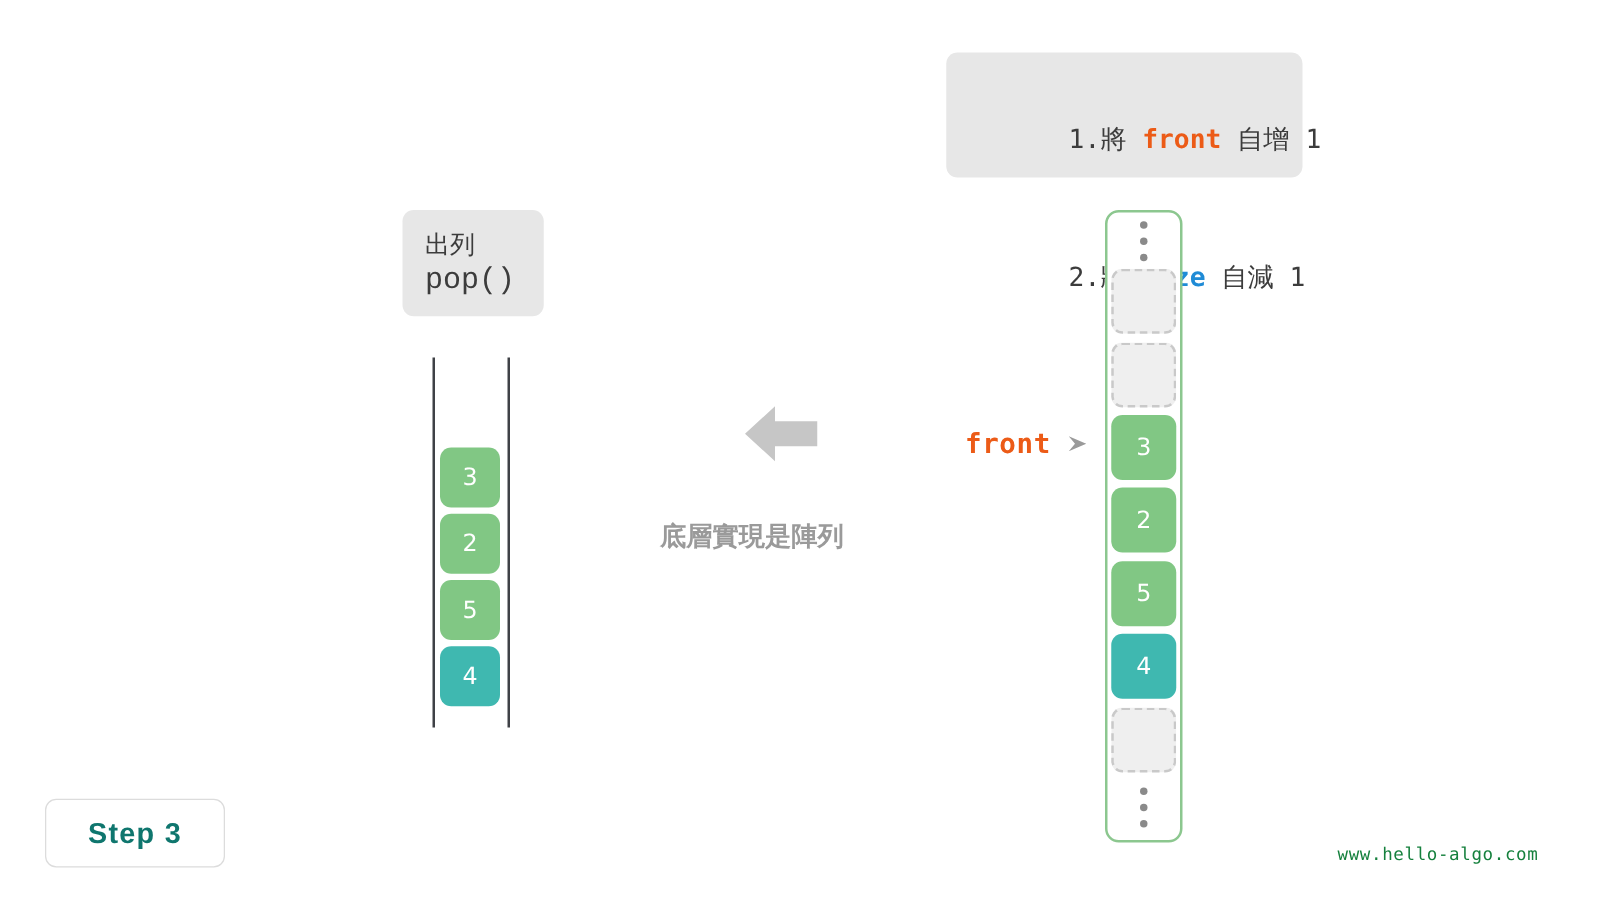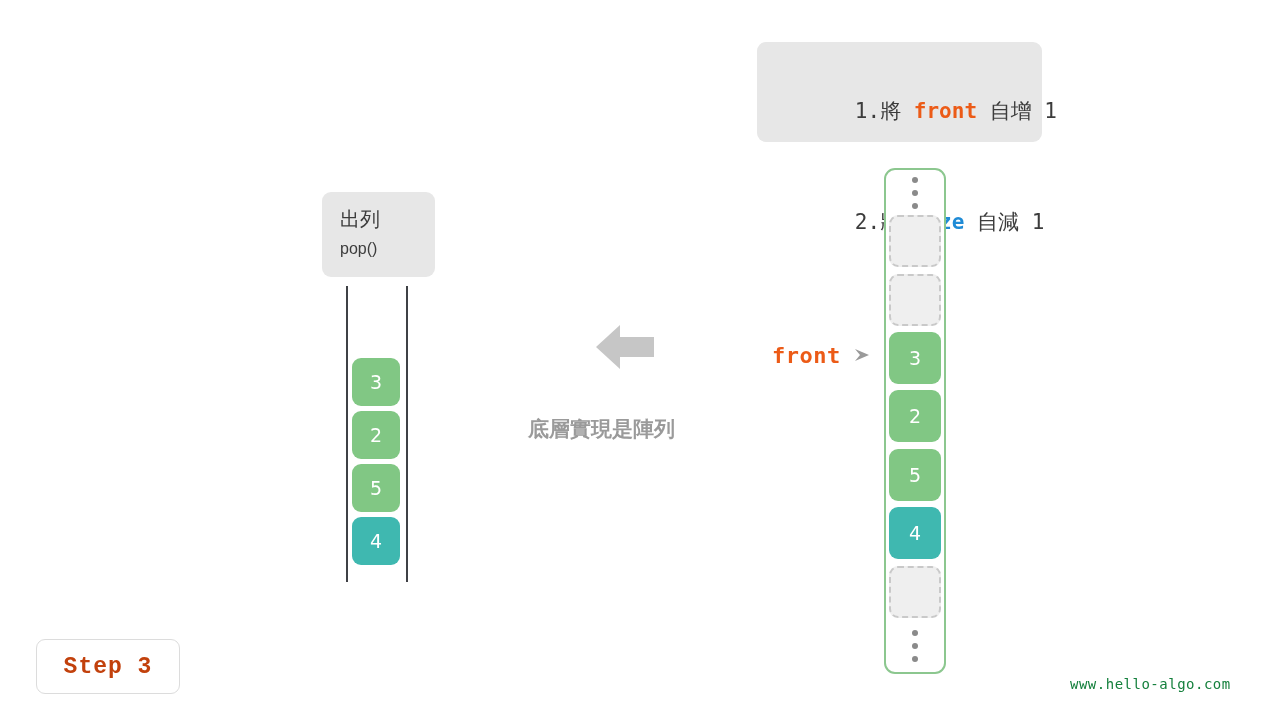--- a/index.html
+++ b/index.html
@@ -51,31 +51,30 @@
   .pop-box {
     position: absolute;
     left: 322px;
     top: 168px;
     width: 113px;
     height: 85px;
     background: #e7e7e7;
     border-radius: 9px;
     box-sizing: border-box;
     padding: 12px 0 0 18px;
-    margin-top: 24px;
   }
   .pop-cn {
     font-size: 20px;
     line-height: 30px;
     color: #3c3c3c;
     font-family: "DejaVu Sans", "Liberation Sans", sans-serif;
   }
   .pop-code {
-    font-family: Liberation Sans, sans-serif;
-    font-size: 16px;
+    font-family: Liberation Mono, monospace;
+    font-size: 24px;
     line-height: 30px;
     color: #3c3c3c;
   }
 
   
   .queue-rail {
     position: absolute;
     width: 2px;
     background: #3f4146;
   }
@@ -211,24 +210,24 @@
     left: 36px;
     top: 639px;
     width: 144px;
     height: 55px;
     border: 1px solid #dcdcdc;
     border-radius: 9px;
     box-sizing: border-box;
     display: flex;
     align-items: center;
     justify-content: center;
-    font-family: Liberation Mono, monospace;
+    font-family: Liberation Sans, sans-serif;
     font-size: 23px;
     font-weight: bold;
-    color: #c2410c;
+    color: #0f766e;
     letter-spacing: 1px;
   }
 
   
   .watermark {
     position: absolute;
     left: 1070px;
     top: 676px;
     font-family: "DejaVu Sans Mono", "Liberation Mono", monospace;
     font-size: 14px;

